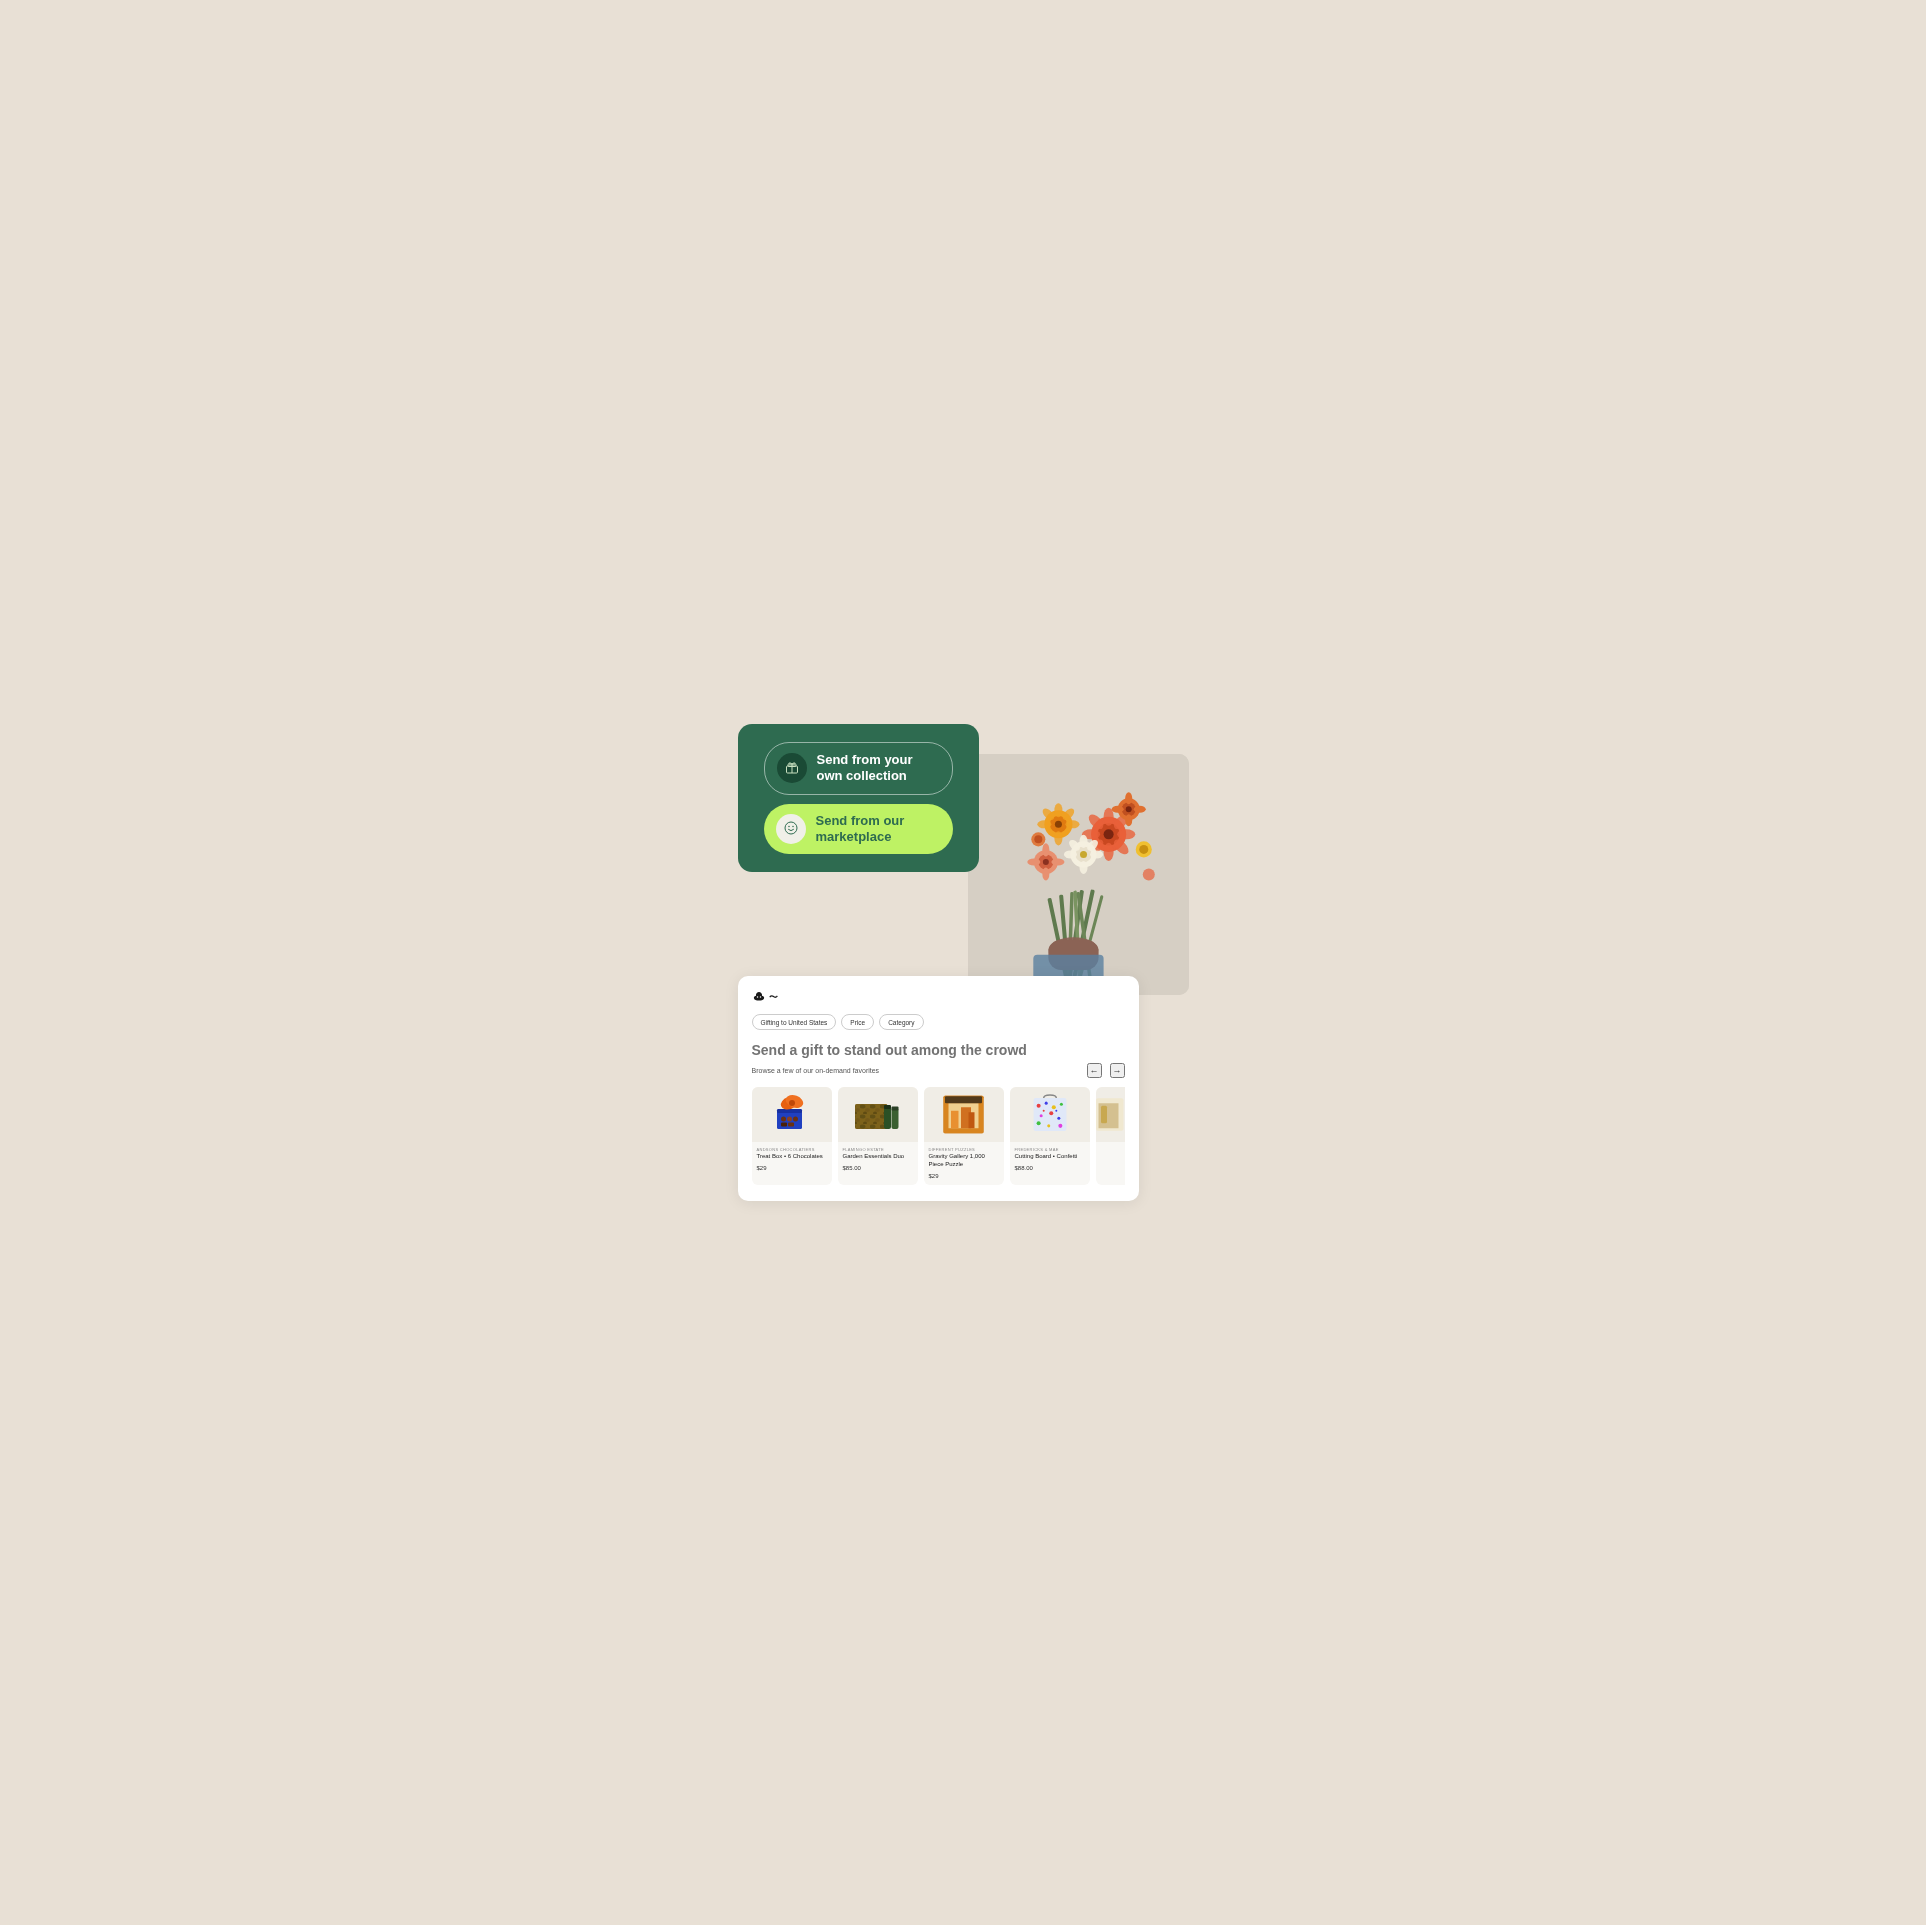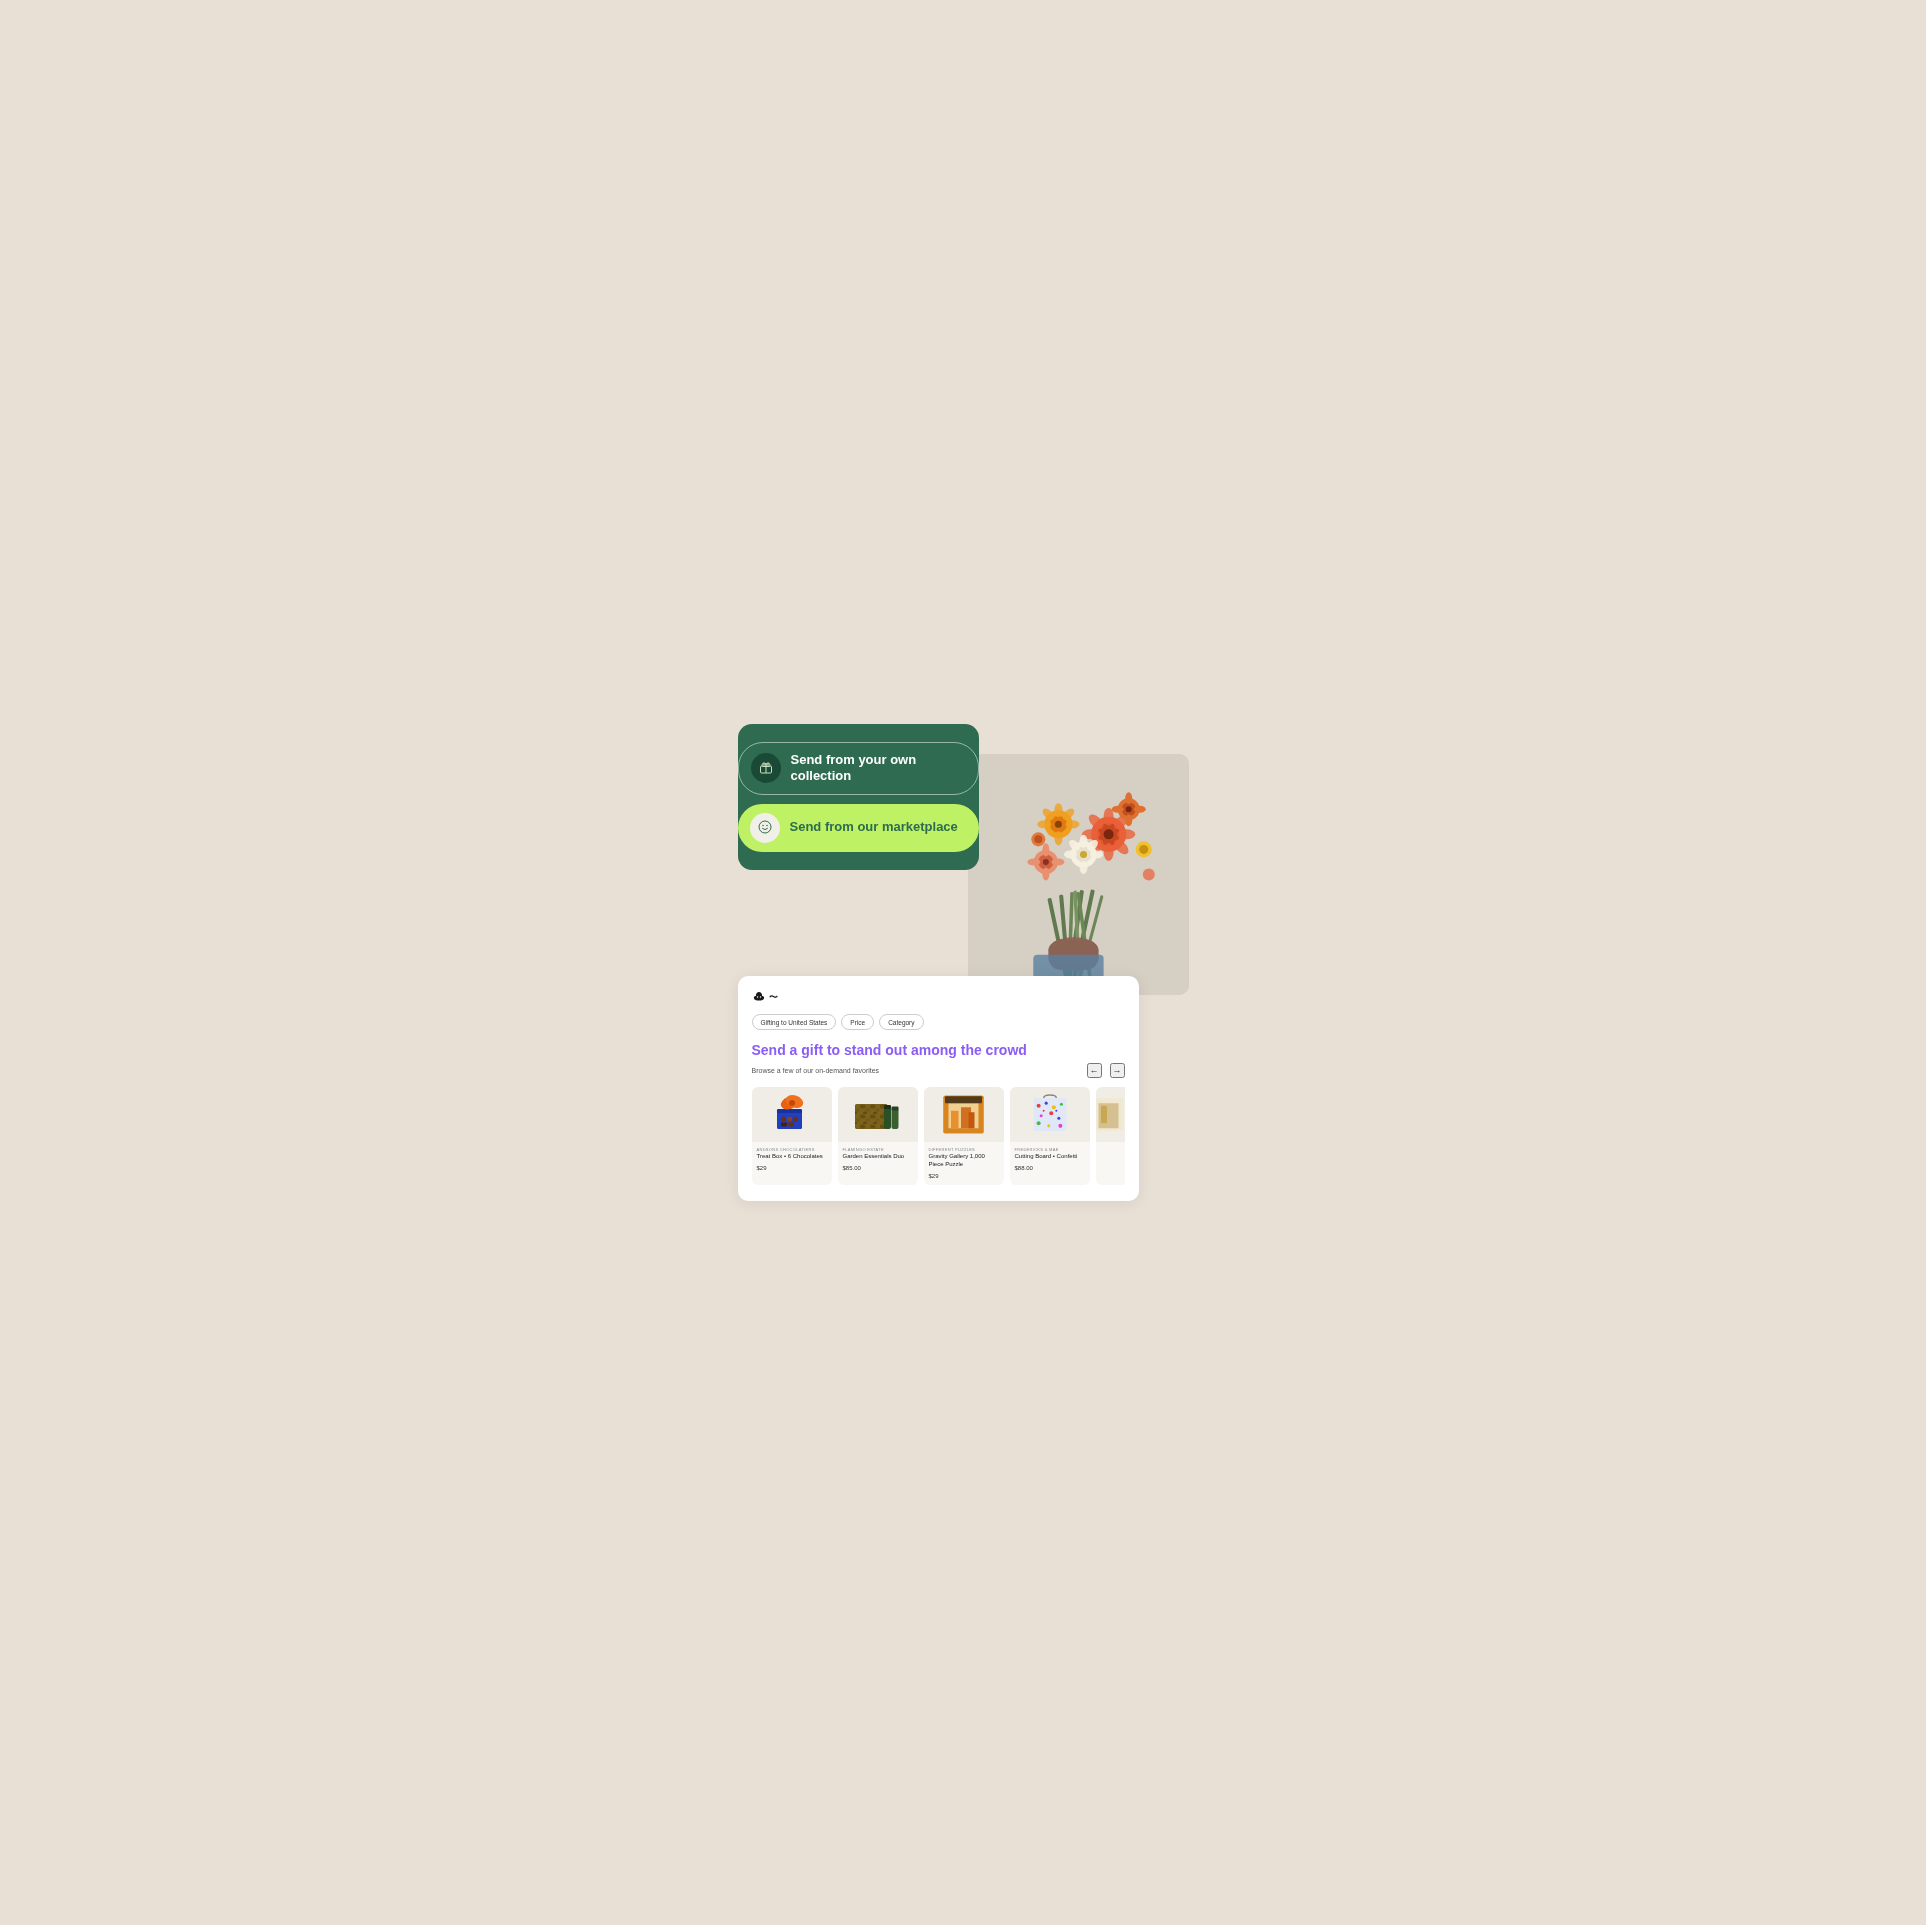--- a/index.html
+++ b/index.html
@@ -18,21 +18,21 @@
       height: 477px;
     }
     
     .green-card {
       position: absolute;
       top: 0;
       left: 0;
       width: 241px;
       background-color: #2e6b50;
       border-radius: 14px;
-      padding: 18px 0;
+      padding: 18px 26px;
       z-index: 2;
     }
     .option-btn {
       display: flex;
       align-items: center;
       gap: 10px;
       border-radius: 25px;
       padding: 9px 12px;
       margin-bottom: 9px;
       cursor: pointer;
@@ -120,21 +120,21 @@
       border: 0.8px solid #ccc;
       border-radius: 25px;
       font-size: 6.5px;
       color: #333;
       background: #fff;
       cursor: pointer;
     }
     .section-title {
       font-size: 14px;
       font-weight: 600;
-      color: #8b5cf6;
+      color: #737373;
       margin-bottom: 4px;
       line-height: 1.2;
     }
     .section-subtitle-row {
       display: flex;
       align-items: center;
       justify-content: space-between;
       margin-bottom: 9px;
     }
     .section-subtitle {

